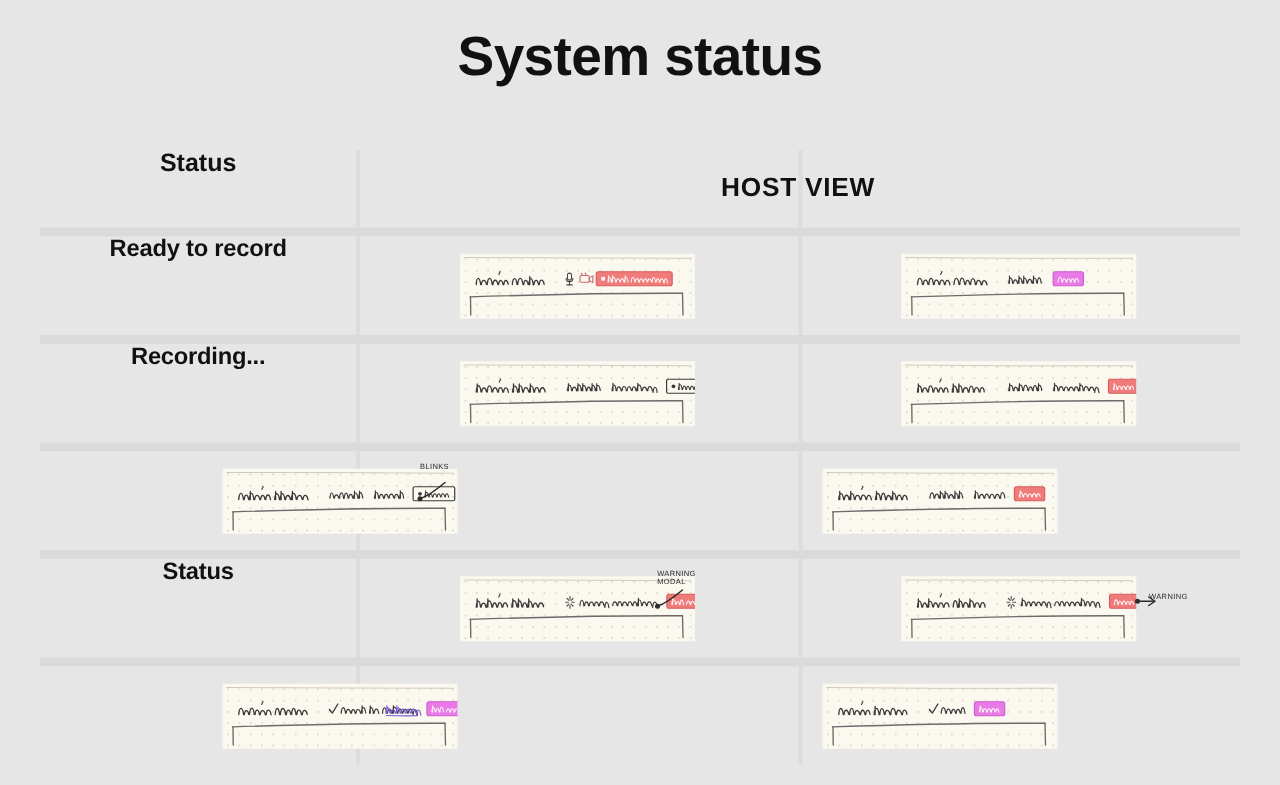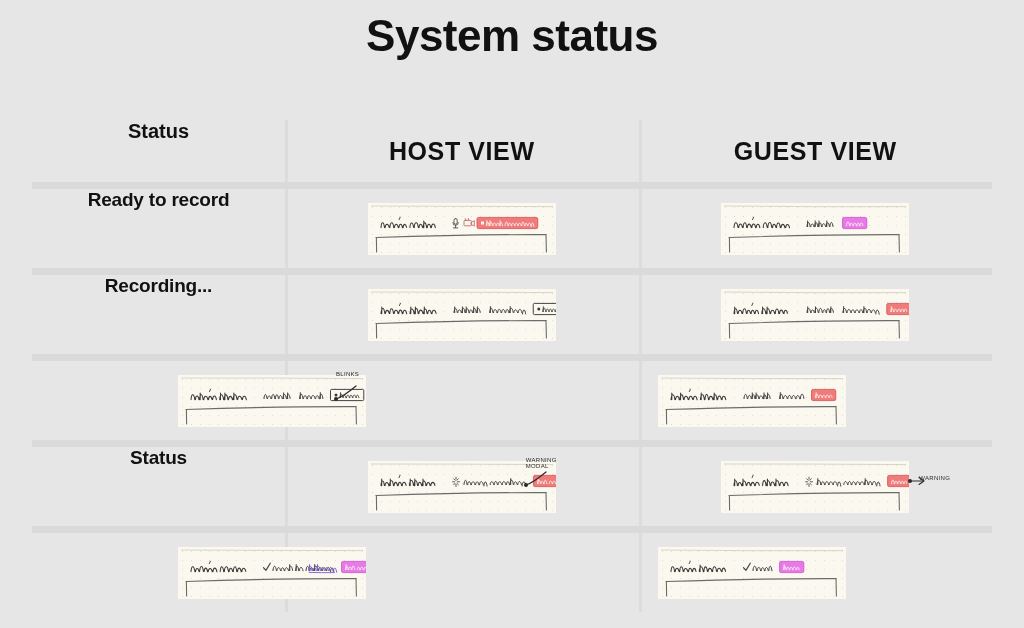--- a/index.html
+++ b/index.html
@@ -13,21 +13,21 @@
   }
 
   
   #page-title {
     text-align:center;
     font-size:44px;
     font-weight:bold;
     color:#111111;
     letter-spacing:-0.5px;
     margin:0;
-    padding-top:12px;
+    padding-top:22px;
     line-height:1.1;
   }
 
   
   #status-table {
     position:absolute;
     left:32px; top:120px;
     width:960px;
   }
   .trow { display:flex; width:100%; position:relative; }
@@ -47,21 +47,21 @@
   .vdiv {
     position:absolute; top:0; bottom:0; width:3px;
     background:#dcdcdc;
   }
   .vdiv.v1 { left:253px; }
   .vdiv.v2 { left:607px; }
 
   
   #header-row { height:62px; }
   .col-head {
-    font-size:25px; font-weight:bold; color:#111;
+    font-size:21px; font-weight:bold; color:#111;
   }
   .col-head.status-head { font-size:20px; font-weight:600; }
   .col-head.view-head { letter-spacing:0.6px; }
 
   .hdiv { height:7px; background:#dadada; width:100%; }
 
   
   .body-row { height:79px; }
   .status-label {
     font-size:19px; font-weight:bold; color:#111;
@@ -97,23 +97,20 @@
 <div id="status-table">
 
   <div class="trow" id="header-row">
     <div class="vdiv v1"></div>
     <div class="vdiv v2"></div>
     <div class="cell-status">
       <span class="col-head status-head">Status</span>
     </div>
     <div class="cell-view">
       <span class="col-head view-head">HOST VIEW</span>
-    </div>
-    <div class="cell-view">
-      <span class="col-head view-head">GUEST VIEW</span>
     </div>
   </div>
   <div class="hdiv"></div>
 
   <div id="rows-container">
       <div class="trow body-row">
     <div class="vdiv v1"></div>
     <div class="vdiv v2"></div>
     <div class="cell-status">
       <span class="status-label">Ready to record</span>

